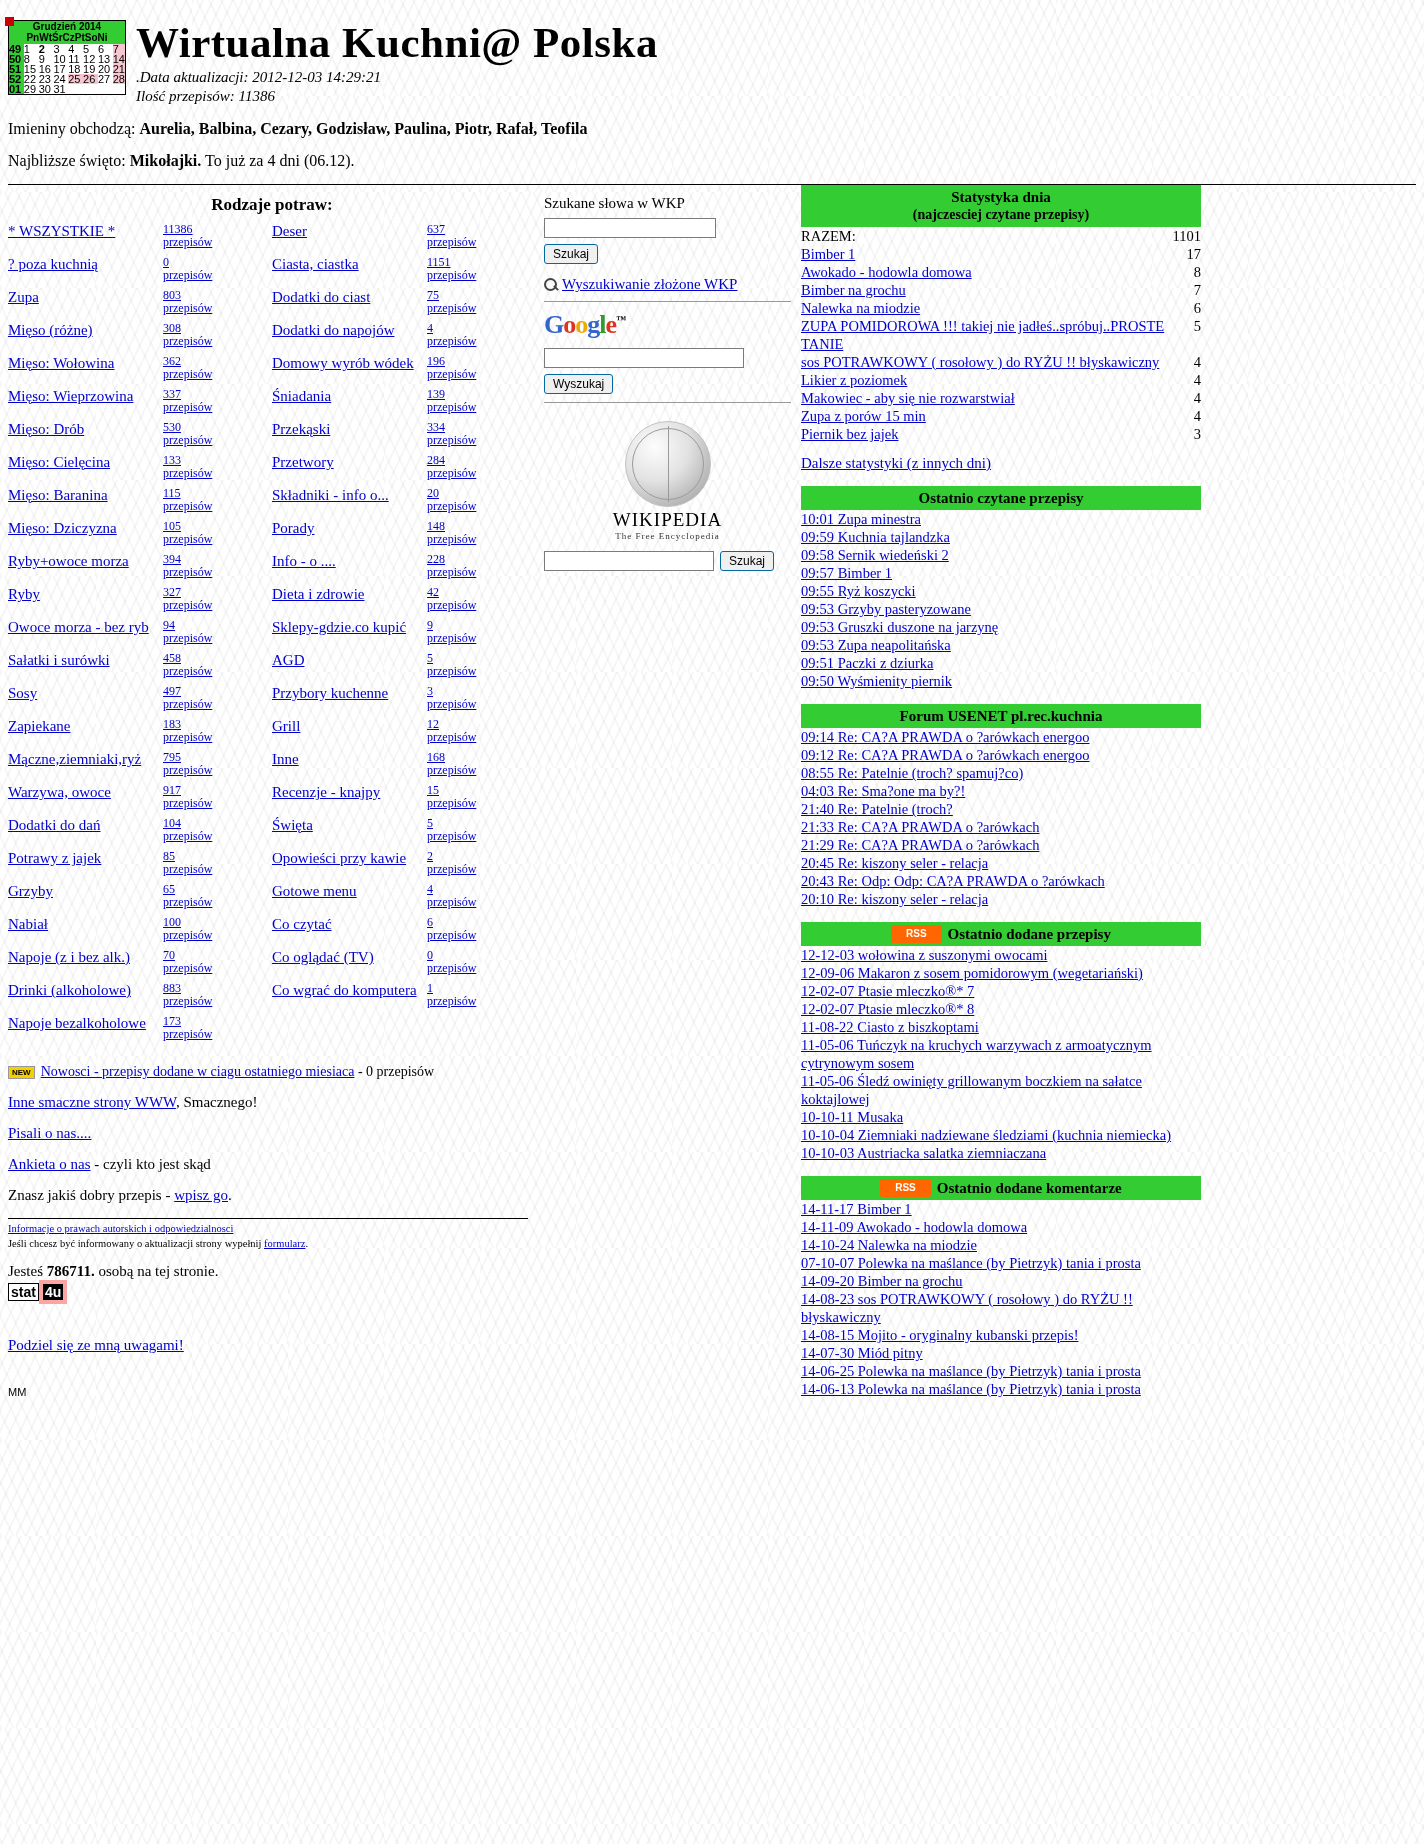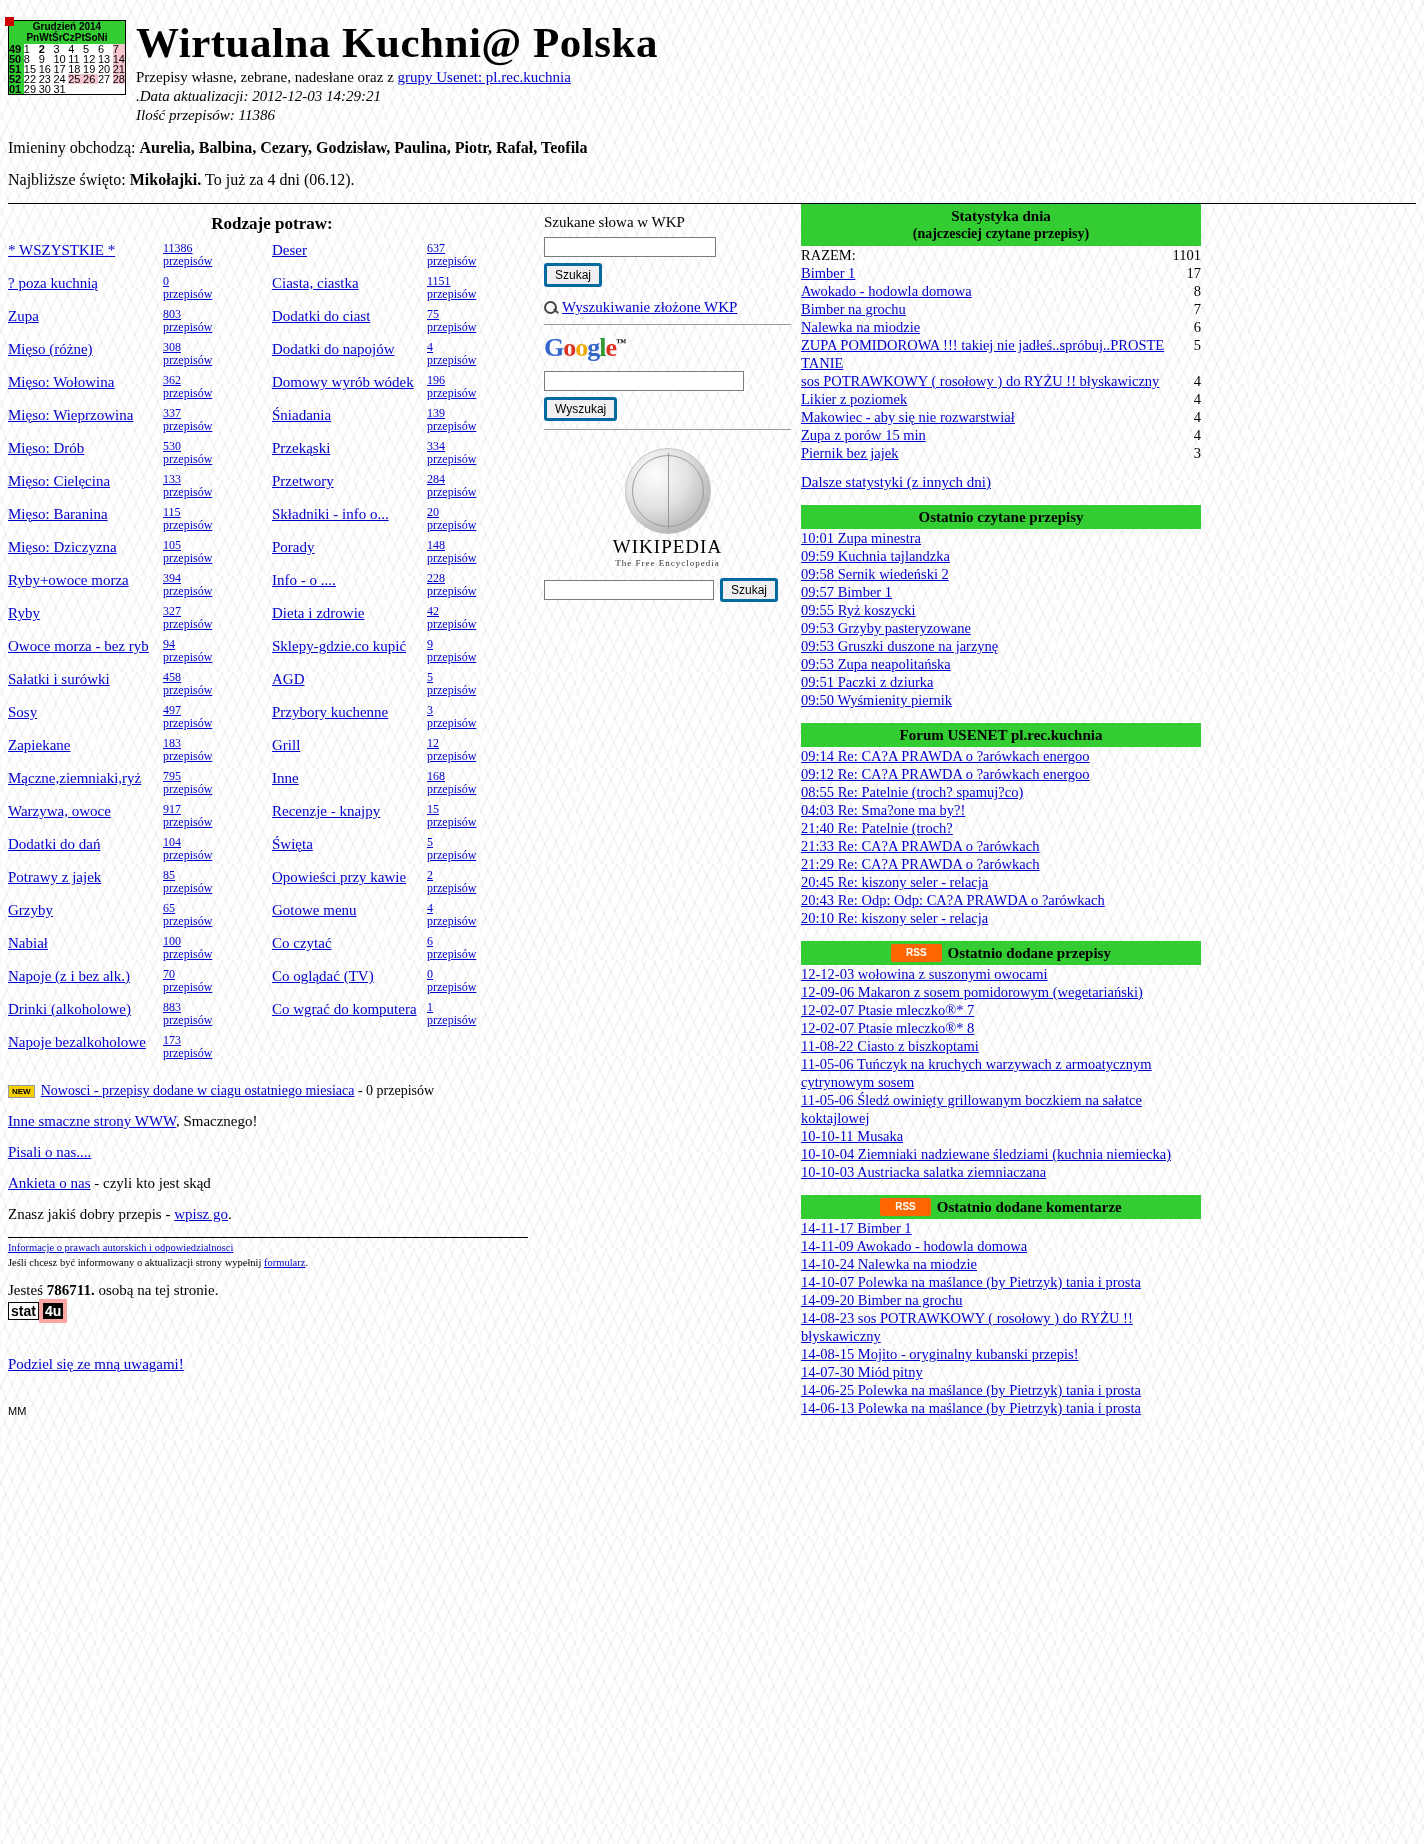--- a/index.html
+++ b/index.html
@@ -64,21 +64,21 @@
   .catcol { width:50%; }
   .catrow { display:flex; align-items:flex-start; margin-bottom:7px; line-height:16px; }
   .catrow .cname { width:155px; font-size:15px; padding-right:4px; }
   .catrow .ccount { font-size:12px; color:#0000cc; line-height:13px; }
   .catrow .ccount a { font-size:12px; }
 
   .searchTitle { font-size:15px; margin:10px 0 6px 0; }
   input[type=text] { border:1px solid #7b7b7b; height:20px; font-size:13px; padding:1px 3px; background:#fff; }
   .btn {
     font-family:"Liberation Sans", sans-serif; font-size:12px;
-    border:3px solid #0369a1; background:#f0f0f0; padding:2px 8px; border-radius:3px;
+    border:1px solid #0369a1; background:#f0f0f0; padding:2px 8px; border-radius:3px;
   }
   .wkpadv { margin:12px 0 8px 0; font-size:15px; display:flex; align-items:center; gap:4px;}
   .magnifier { display:inline-block; width:14px; height:14px; position:relative; }
   .magnifier::before { content:""; position:absolute; left:0; top:0; width:9px; height:9px; border:2px solid #444; border-radius:50%; }
   .magnifier::after { content:""; position:absolute; left:9px; top:9px; width:6px; height:2px; background:#444; transform:rotate(45deg); }
   .thinrule { border-top:1px solid #999; margin:8px 0; }
   .googlelogo { font-family:"Liberation Serif", serif; font-size:26px; font-weight:bold; letter-spacing:-1px;}
   .googlelogo .b { color:#3366cc; } .googlelogo .r { color:#dd3322; } .googlelogo .y { color:#eeaa00; } .googlelogo .g { color:#339933; }
   .wikiblock { text-align:center; margin-top:18px; }
   .wikiglobe { width:86px; height:86px; border-radius:50%;
@@ -183,23 +183,20 @@
               <td></td>
               <td></td>
               <td></td>
         </tr>
       </tbody>
         </table>
     </div>
 
     <div class="titleblock">
       <div class="sitetitle">Wirtualna Kuchni@ Polska</div>
-      <div class="subline">
-        <span>Przepisy własne, zebrane, nadesłane oraz z </span><a href="#">grupy Usenet: pl.rec.kuchnia</a>
-      </div>
       <div class="subline"><em>.Data aktualizacji: 2012-12-03 14:29:21</em></div>
       <div class="subline"><em>Ilość przepisów: 11386</em></div>
     </div>
   </div>
 
   <div class="nameday">
     <span>Imieniny obchodzą: </span><b>Aurelia, Balbina, Cezary, Godzisław, Paulina, Piotr, Rafał, Teofila</b>
   </div>
   <div class="holiday">
     <span>Najbliższe święto: </span><b>Mikołajki.</b><span> To już za 4 dni (06.12).</span>
@@ -594,21 +591,21 @@
       </div>
 
       <div class="panel">
         <div class="panelhead">
           <span class="rss">RSS</span><span>Ostatnio dodane komentarze</span>
         </div>
         <div class="plist" id="recent-comments-list">
             <div><a href="#">14-11-17 Bimber 1</a></div>
             <div><a href="#">14-11-09 Awokado - hodowla domowa</a></div>
             <div><a href="#">14-10-24 Nalewka na miodzie</a></div>
-            <div><a href="#">14-10-07 Polewka na maślance (by Pietrzyk) tania i prosta</a></div>
+            <div><a href="#">07-10-07 Polewka na maślance (by Pietrzyk) tania i prosta</a></div>
             <div><a href="#">14-09-20 Bimber na grochu</a></div>
             <div><a href="#">14-08-23 sos POTRAWKOWY ( rosołowy ) do RYŻU !! błyskawiczny</a></div>
             <div><a href="#">14-08-15 Mojito - oryginalny kubanski przepis!</a></div>
             <div><a href="#">14-07-30 Miód pitny</a></div>
             <div><a href="#">14-06-25 Polewka na maślance (by Pietrzyk) tania i prosta</a></div>
             <div><a href="#">14-06-13 Polewka na maślance (by Pietrzyk) tania i prosta</a></div>
           </div>
       </div>
 
     </div>

